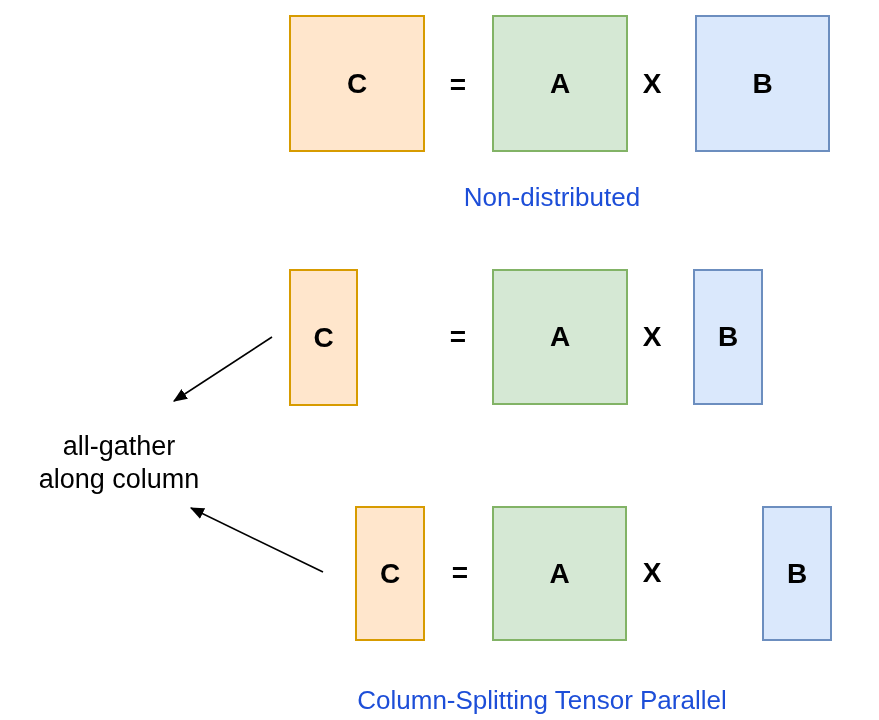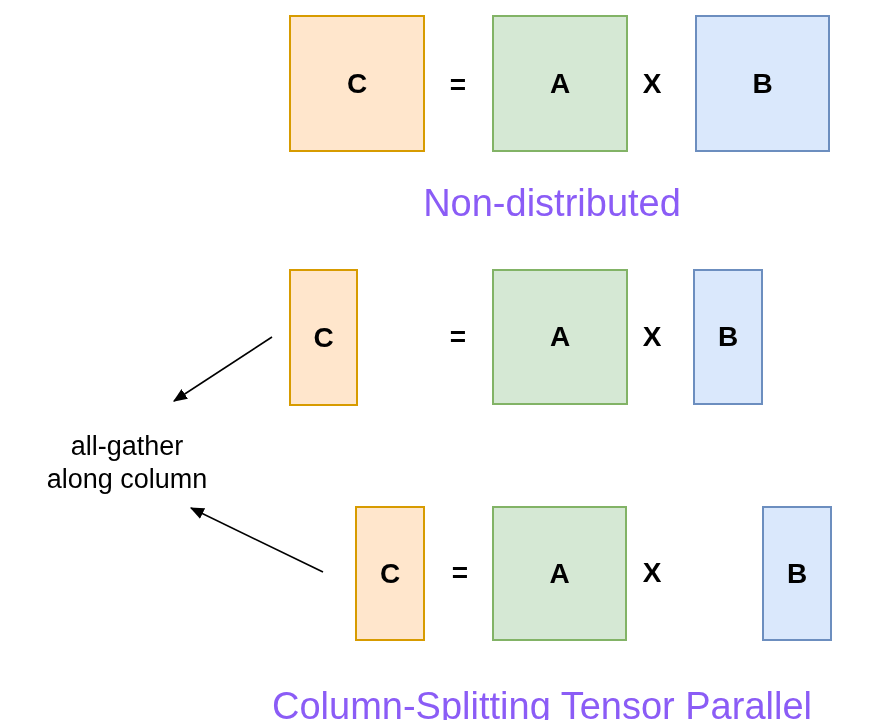--- a/index.html
+++ b/index.html
@@ -55,31 +55,31 @@
   .op-eq-1 { left: 458px; top: 85px;  }
   .op-x-1  { left: 652px; top: 84px;  }
   .op-eq-2 { left: 458px; top: 337px; }
   .op-x-2  { left: 652px; top: 337px; }
   .op-eq-3 { left: 460px; top: 573px; }
   .op-x-3  { left: 652px; top: 573px; }
 
   .caption {
     position: absolute;
     transform: translateX(-50%);
-    font-size: 38px;
-    color: #8b5cf6;
+    font-size: 26px;
+    color: #1d4ed8;
     white-space: nowrap;
     z-index: 3;
   }
   .caption-1 { left: 552px; top: 182px; }
   .caption-2 { left: 542px; top: 685px; }
 
   .annotation {
     position: absolute;
-    left: 127px;
+    left: 119px;
     top: 430px;
     transform: translateX(-50%);
     font-size: 27px;
     line-height: 33px;
     color: #000000;
     text-align: center;
     white-space: nowrap;
     z-index: 2;
   }
 

